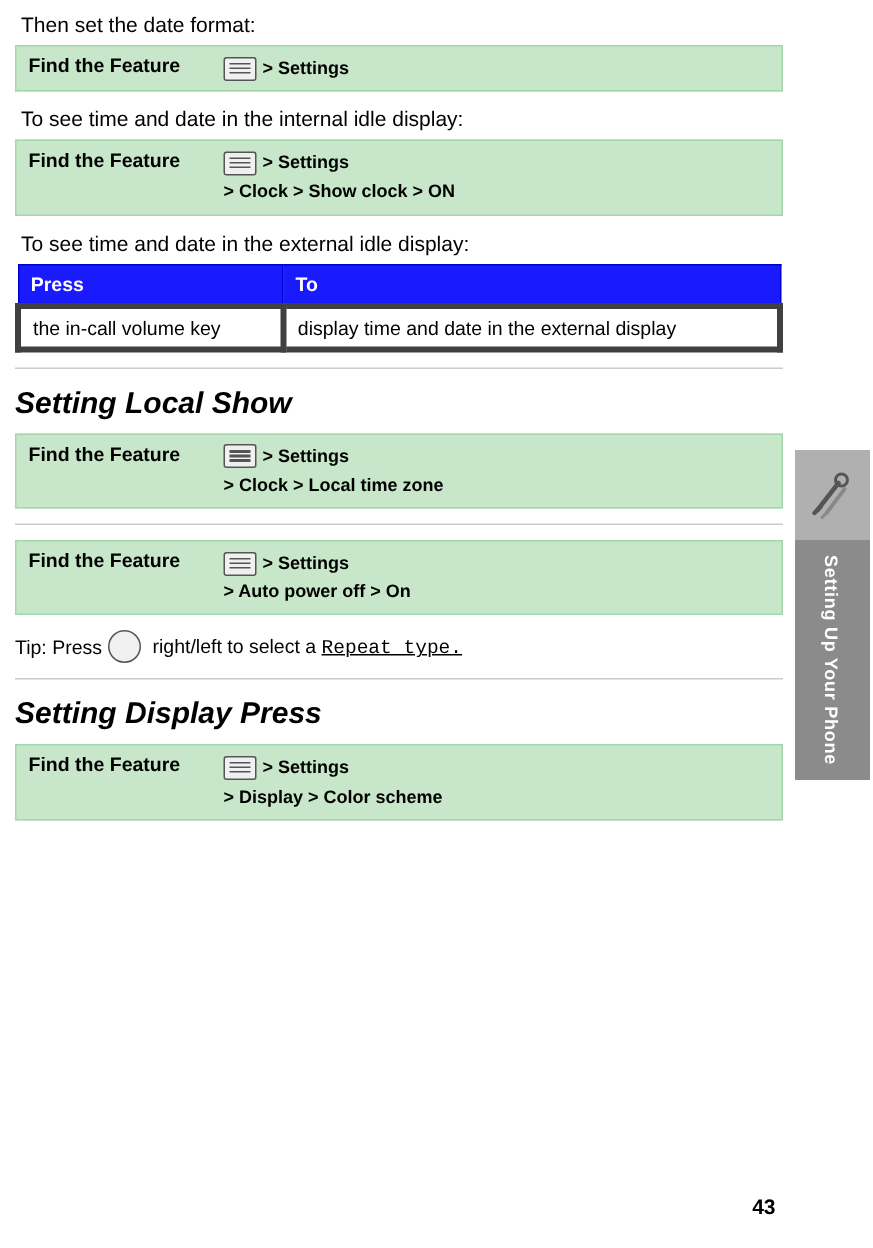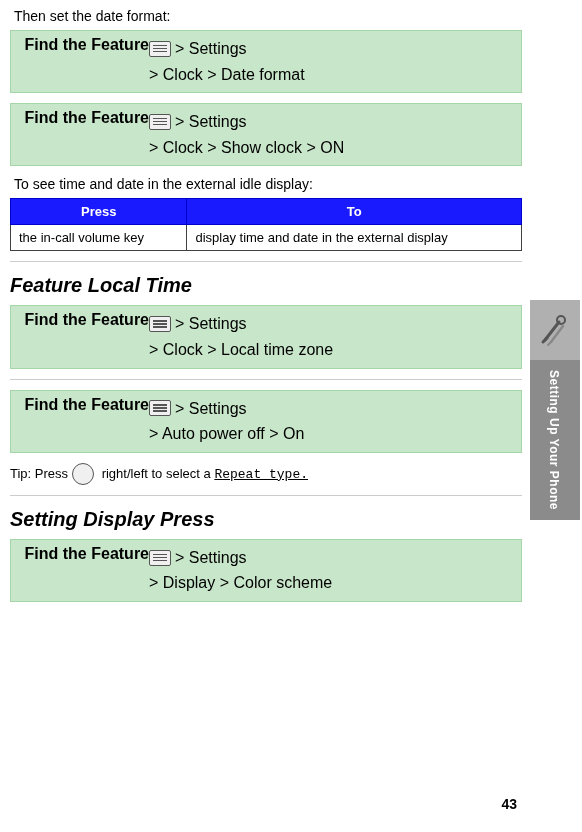--- a/index.html
+++ b/index.html
@@ -30,24 +30,23 @@
       background: #c8e6c9;
       border: 1px solid #a5d6a7;
       padding: 5px 8px;
       margin-bottom: 10px;
       display: flex;
       align-items: flex-start;
     }
 
     .find-feature-label {
       font-weight: bold;
-      font-size: 16px;
+      font-size: 13px;
       min-width: 130px;
       color: #000;
-      text-align: right;
     }
 
     .find-feature-nav {
       font-size: 12px;
       line-height: 1.6;
       display: flex;
       flex-direction: column;
     }
 
     .find-feature-nav .nav-line {
@@ -74,22 +73,22 @@
       position: absolute;
       top: 3px;
       left: 3px;
       right: 3px;
       height: 1.5px;
       background: #555;
       box-shadow: 0 3px 0 #555, 0 6px 0 #555;
     }
 
     .bold-text {
-      font-weight: normal;
-      font-size: 16px;
+      font-weight: bold;
+      font-size: 12px;
     }
 
     .section-divider {
       border: none;
       border-top: 1px solid #ccc;
       margin: 10px 0;
     }
 
     .section-heading {
       font-style: italic;
@@ -103,31 +102,31 @@
     .press-to-table {
       width: 100%;
       border-collapse: collapse;
       margin-bottom: 10px;
     }
 
     .press-to-table th {
       background: #1a1aff;
       color: #ffffff;
       padding: 5px 8px;
-      text-align: center;
+      text-align: left;
       font-size: 13px;
       font-weight: bold;
       border: 1px solid #0000cc;
       margin-left: 13px;
     }
 
     .press-to-table td {
       padding: 5px 8px;
       font-size: 13px;
-      border: 1px solid #404040;
+      border: 4px solid #404040;
       vertical-align: top;
     }
 
     .press-to-table tr:nth-child(even) td {
       background: #f5f5f5;
     }
 
     .tip-text {
       font-size: 13px;
       margin: 8px 0;
@@ -208,26 +207,24 @@
 
   <p class="intro-text">Then set the date format:</p>
 
   <div class="find-feature-box">
     <span class="find-feature-label">Find the Feature</span>
     <div class="find-feature-nav">
       <div class="nav-line">
         <span class="menu-icon"></span>
         <span class="bold-text">&gt; Settings</span>
       </div>
-      <div class="nav-line">
-        <span class="bold-text">&gt; Clock &gt; Date format</span>
-      </div>
-    </div>
-  </div>
-
+    </div>
+  </div>
+
+  <p class="intro-text">To see time and date in the internal idle display:</p>
 
   <div class="find-feature-box">
     <span class="find-feature-label">Find the Feature</span>
     <div class="find-feature-nav">
       <div class="nav-line">
         <span class="menu-icon"></span>
         <span class="bold-text">&gt; Settings</span>
       </div>
       <div class="nav-line">
         <span class="bold-text">&gt; Clock &gt; Show clock &gt; ON</span>
@@ -247,21 +244,21 @@
     <tbody>
       <tr>
         <td>the in-call volume key</td>
         <td>display time and date in the external display</td>
       </tr>
     </tbody>
   </table>
 
   <hr class="section-divider">
 
-  <h2 class="section-heading">Feature Local Time</h2>
+  <h2 class="section-heading">Setting Local Show</h2>
 
   <div class="find-feature-box">
     <span class="find-feature-label">Find the Feature</span>
     <div class="find-feature-nav">
       <div class="nav-line">
         <span class="menu-icon"></span>
         <span class="bold-text">&gt; Settings</span>
       </div>
       <div class="nav-line">
         <span class="bold-text">&gt; Clock &gt; Local time zone</span>

